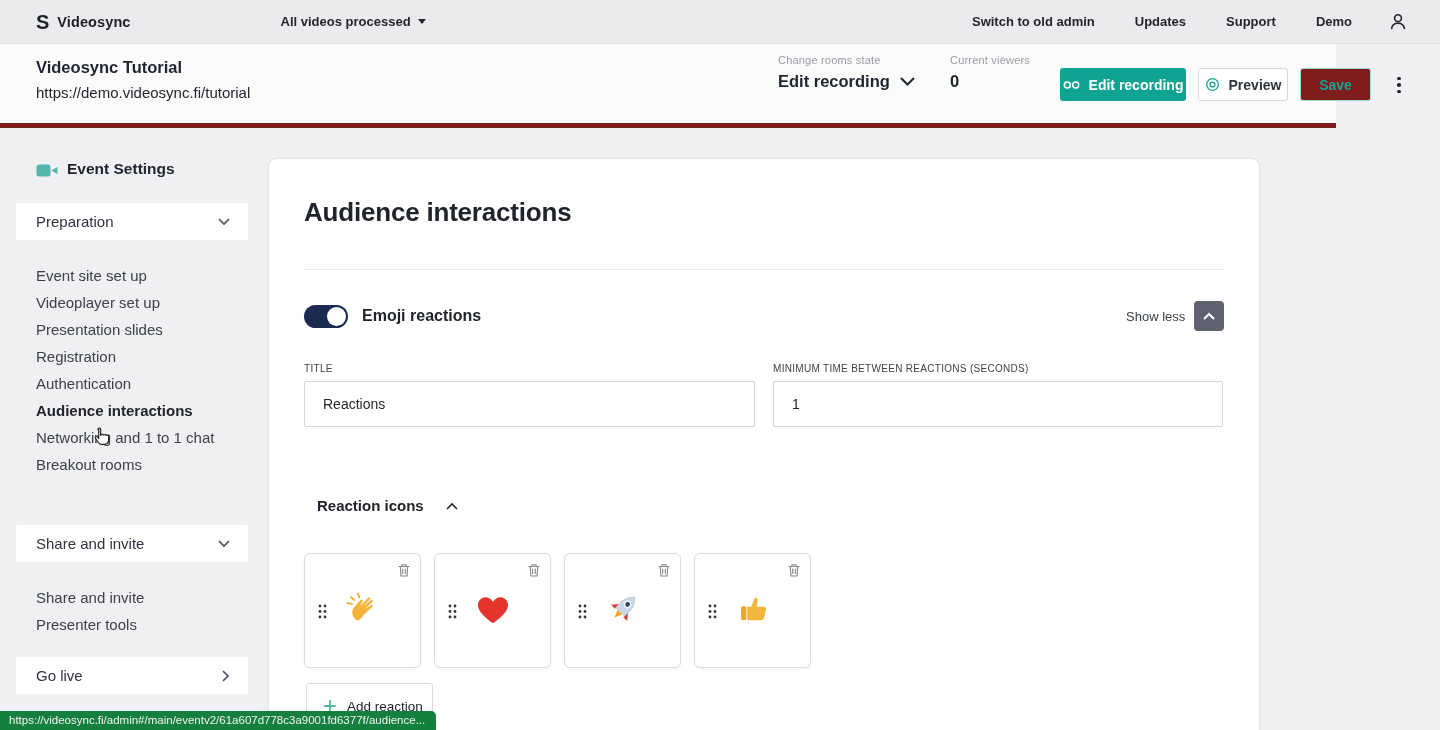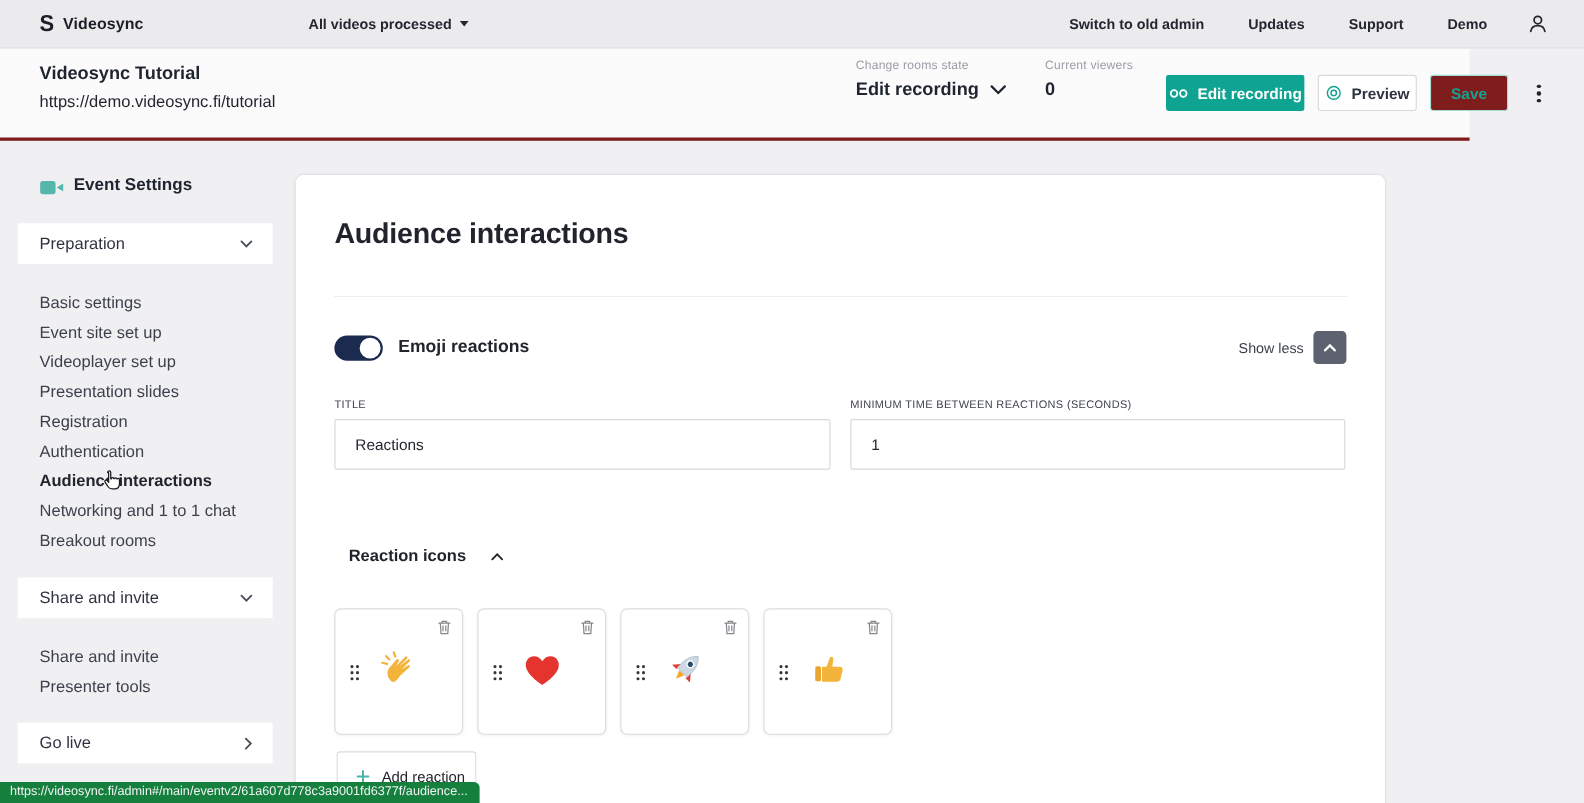--- a/index.html
+++ b/index.html
@@ -11,21 +11,21 @@
   .brand { display:flex; align-items:center; gap:8px; margin-left:36px; cursor:pointer; }
   .logo-s { font-weight:800; font-size:20px; line-height:1; color:#1c1f26; transform:scaleY(1.05); }
   .brand-name { font-size:14.5px; font-weight:600; color:#1c1f26; letter-spacing:.1px; }
   .filter { display:flex; align-items:center; gap:7px; margin-left:150px; font-size:13px; font-weight:600; color:#23262e; cursor:pointer; }
   .caret-down { width:0; height:0; border-left:4px solid transparent; border-right:4px solid transparent; border-top:5px solid #23262e; }
   .top-links { margin-left:auto; display:flex; align-items:center; gap:40px; font-size:13px; font-weight:600; color:#23262e; }
   .top-links a { cursor:pointer; }
   .user-btn { margin:0 32px 0 36px; cursor:pointer; display:flex; }
 
   
-  .header { position:absolute; top:44px; left:0; width:1336px; height:84px; background:#fbfbfc; border-bottom:3px solid #7f1d1d; z-index:9; }
+  .header { position:absolute; top:44px; left:0; width:1336px; height:84px; background:#fbfbfc; border-bottom:5px solid #7f1d1d; z-index:9; }
   .ev-title { position:absolute; left:36px; top:14px; font-size:16.5px; font-weight:700; color:#1f2430; }
   .ev-url { position:absolute; left:36px; top:40px; font-size:15px; color:#23262e; }
   .small-label { font-size:11px; color:#9a9da6; letter-spacing:.2px; }
   .state-block { position:absolute; left:778px; top:10px; }
   .state-value { margin-top:6px; font-size:16.5px; font-weight:700; color:#1f2430; display:flex; align-items:center; gap:10px; cursor:pointer; }
   .viewers-block { position:absolute; left:950px; top:10px; }
   .viewers-value { margin-top:6px; font-size:16.5px; font-weight:700; color:#1f2430; }
   .btn { position:absolute; top:24px; height:33px; border-radius:3px; font-size:14px; display:flex; align-items:center; justify-content:center; gap:9px; cursor:pointer; border:1px solid transparent; }
   .btn-edit-rec { left:1060px; width:126px; background:#0fa392; color:#fff; font-weight:600; }
   .btn-preview { left:1198px; width:90px; background:#fff; border-color:#d8d8dc; color:#2f3340; font-weight:600; }
@@ -146,21 +146,20 @@
 </div>
 
 <div class="side-card card-prep">
   <span>Preparation</span>
   <svg width="12" height="8" viewBox="0 0 12 8">
       <path d="M1.5 1.5 L6 6 L10.5 1.5" fill="none" stroke="#4a4f5a" stroke-width="1.7" stroke-linecap="round"></path>
     </svg>
 </div>
 
 <div class="side-list list-prep">
-  <div class="side-item">Basic settings</div>
   <div class="side-item">Event site set up</div>
   <div class="side-item">Videoplayer set up</div>
   <div class="side-item">Presentation slides</div>
   <div class="side-item">Registration</div>
   <div class="side-item">Authentication</div>
   <div class="side-item active">Audience interactions</div>
   <div class="side-item">Networking and 1 to 1 chat</div>
   <div class="side-item">Breakout rooms</div>
 </div>
 

